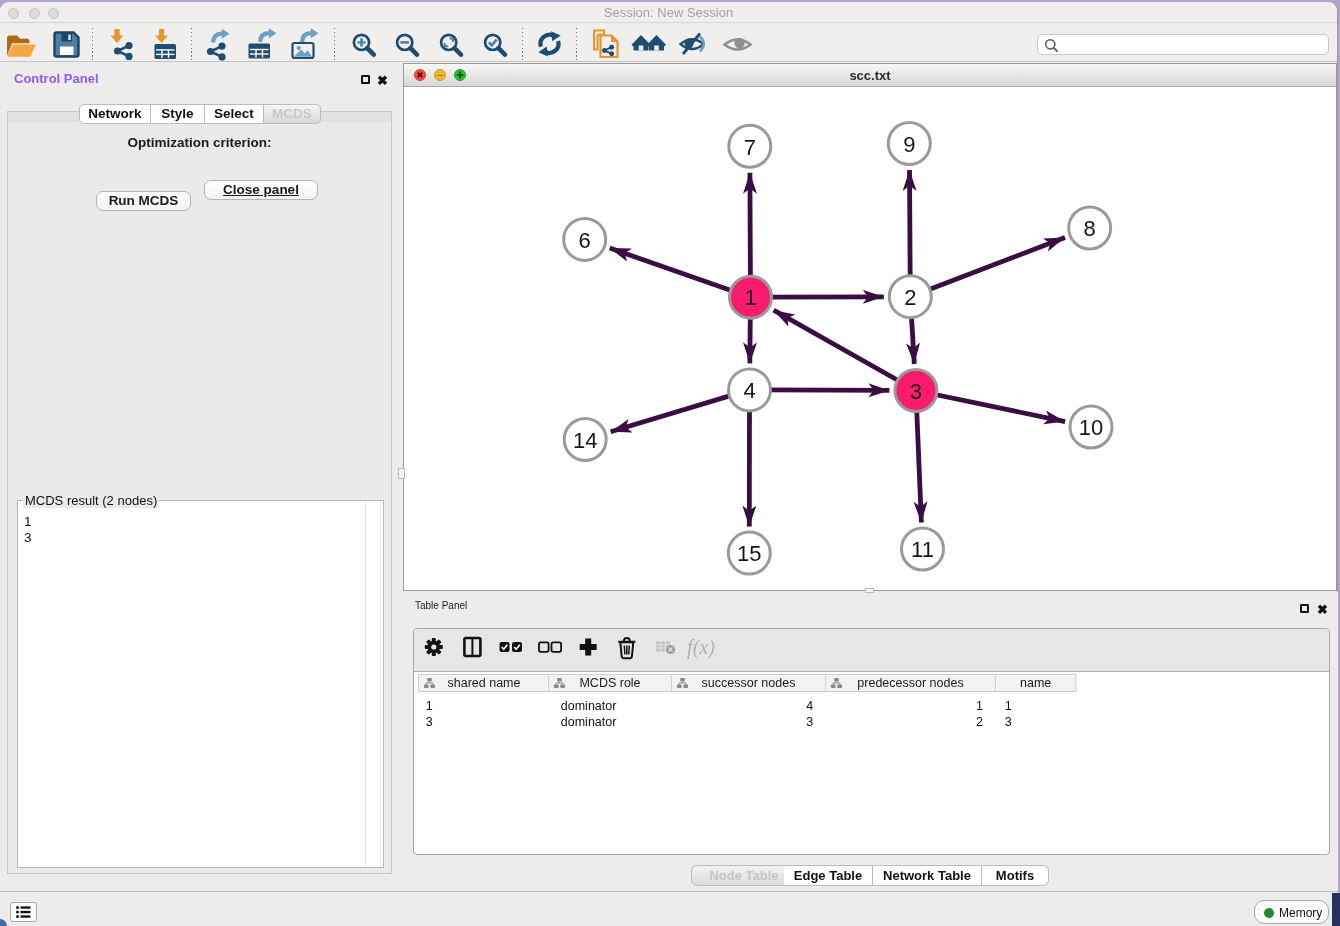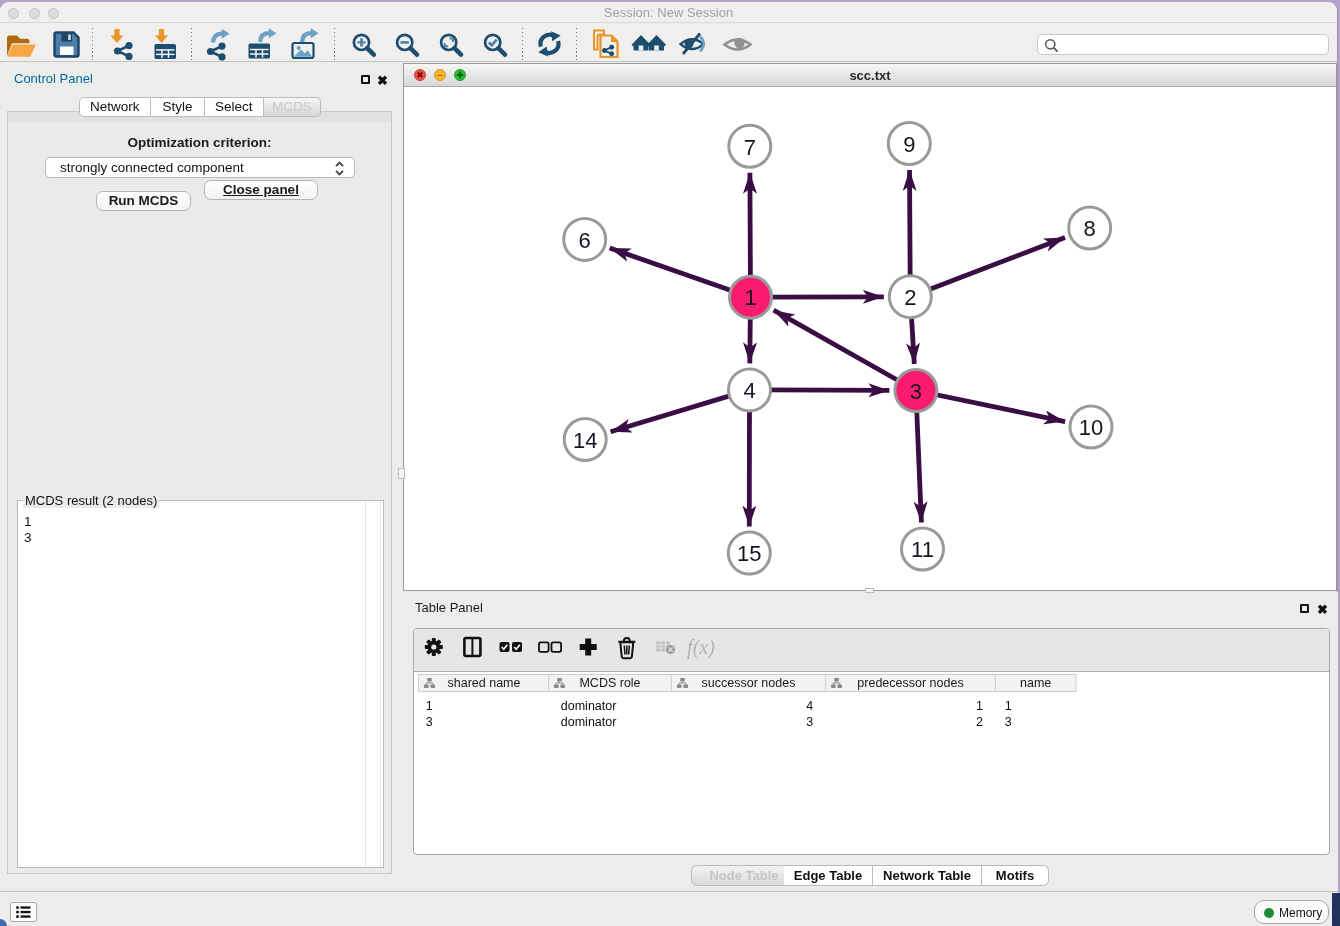--- a/index.html
+++ b/index.html
@@ -7,41 +7,41 @@
 .abs{position:absolute;}
 #win{position:absolute;left:0;top:2px;width:1338px;height:924px;background:#ededec;border-radius:9px 9px 0 0;border-right:1px solid #9a93ad;}
 #titlebar{position:absolute;left:0;top:0;width:100%;height:21px;background:#f0efee;border-radius:9px 9px 0 0;border-bottom:1px solid #d9d8d7;}
 .tl{position:absolute;top:5.5px;width:11px;height:11px;border-radius:50%;background:#dcdcdc;border:1px solid #c5c5c5;}
 #wtitle{position:absolute;top:3px;left:0;width:100%;text-align:center;font-size:13px;color:#a2a2a2;}
 #toolbar{position:absolute;left:0;top:22px;width:100%;height:38px;background:#f0efee;border-bottom:1px solid #c6c5c4;}
 .sep{position:absolute;top:4px;height:32px;width:1.2px;background:repeating-linear-gradient(#777 0 1.3px,transparent 1.3px 3.9px);}
 #searchbox{position:absolute;left:1037px;top:10px;width:292px;height:21px;background:#fff;border:1px solid #c9c8c7;border-radius:5px;}
 
 #cp{position:absolute;left:0;top:60px;width:403px;height:831px;background:#ececeb;}
-#cphead{position:absolute;left:14px;top:9px;font-size:13px;color:#0369a1;}
+#cphead{position:absolute;left:14px;top:9px;font-size:13px;color:#8b5cf6;font-weight:bold;}
 .mini-sq{position:absolute;width:9px;height:9px;border:2px solid #111;border-radius:1px;}
 .mini-x{position:absolute;font-size:13px;font-weight:bold;color:#111;line-height:10px;}
 .tabrow{position:absolute;height:20px;display:flex;z-index:3;}
-.tab{height:20px;border:1px solid #bdbcbb;border-left:none;background:#fff;color:#111;font-size:13.5px;font-weight:normal;text-align:center;line-height:18px;}
+.tab{height:20px;border:1px solid #bdbcbb;border-left:none;background:#fff;color:#111;font-size:13.5px;font-weight:bold;text-align:center;line-height:18px;margin-top:7px;}
 .tab.first{border-left:1px solid #bdbcbb;border-radius:5px 0 0 5px;}
 .tab.sel{background:linear-gradient(#f6f6f5,#d7d6d5);color:#c9c9c9;border-radius:0 5px 5px 0;}
 #cpcontent{position:absolute;left:7px;top:49px;width:385px;height:763px;background:#ebeae9;border:1px solid #c8c7c6;}
 #cpcontent .band{position:absolute;left:0;top:0;width:100%;height:10px;background:#e2e1e0;}
 #optlabel{position:absolute;left:0;top:23px;width:100%;text-align:center;font-size:13.5px;font-weight:bold;color:#1a1a1a;}
 #combo{position:absolute;left:37px;top:45px;width:310px;height:21px;background:#fff;border:1px solid #b9b8b7;border-radius:5px;font-size:13.5px;color:#111;line-height:19px;padding-left:14px;}
 .btn{position:absolute;height:20px;background:linear-gradient(#ffffff,#f3f2f1);border:1px solid #b5b4b3;border-radius:7px;font-size:13.5px;font-weight:bold;color:#1a1a1a;text-align:center;line-height:18px;}
 #fs{position:absolute;left:9px;top:388px;width:367px;height:368px;border:1px solid #b9b8b7;background:#fff;}
 #fslegend{position:absolute;left:5px;top:-8px;background:#ebeae9;font-size:13px;color:#111;padding:0 2px;}
 
 #netframe{position:absolute;left:403px;top:61px;width:934px;height:528px;border:1px solid #9b9a99;background:#fff;}
 #nettitle{position:absolute;left:0;top:0;width:100%;height:23px;background:linear-gradient(#f7f7f6,#d8d7d6);border-bottom:1px solid #ababab;}
 .tl2{position:absolute;top:5px;width:12px;height:12px;border-radius:50%;font-size:8.5px;font-weight:bold;text-align:center;line-height:11.5px;}
 #netname{position:absolute;top:4px;left:0;width:100%;text-align:center;font-size:13px;font-weight:bold;color:#2a2a2a;}
 #tablepanel{position:absolute;left:403px;top:590px;width:935px;height:299px;background:#ececeb;}
-#tphead{position:absolute;left:12px;top:8px;font-size:13px;color:#1c1c1c;}
+#tphead{position:absolute;left:12px;top:8px;font-size:10px;color:#1c1c1c;}
 #tbox{position:absolute;left:10px;top:36px;width:917px;height:227px;border:1px solid #a8a7a6;border-radius:4px;background:#fff;overflow:hidden;padding-left:24px;}
 #tbox .toolband{position:absolute;left:0;top:0;width:100%;height:43px;background:#e7e6e5;border-bottom:1px solid #b1b0af;}
 .btab{position:absolute;top:273px;height:21px;border:1px solid #bdbcbb;border-left:none;background:#fff;color:#111;font-size:13px;font-weight:bold;text-align:center;line-height:19px;}
 #statusbar{position:absolute;left:0;top:889px;width:1338px;height:35px;background:#ececeb;border-top:1px solid #c2c1c0;}
 </style></head>
 <body>
 <div id="win">
   <div id="titlebar">
     <div class="tl" style="left:8px;"></div>
     <div class="tl" style="left:29px;"></div>
@@ -175,26 +175,20 @@
     <div class="mini-x" style="left:377px;top:14px;">✖</div>
     <div class="tabrow" style="left:78.8px;top:35px;">
       <div class="tab first" style="width:72px;">Network</div>
       <div class="tab" style="width:54.3px;">Style</div>
       <div class="tab" style="width:58.5px;">Select</div>
       <div class="tab sel" style="width:57.5px;">MCDS</div>
     </div>
     <div id="cpcontent">
       <div class="band"></div>
       <div id="optlabel">Optimization criterion:</div>
-      <div id="combo">strongly connected component
-        <svg width="11" height="15" viewBox="0 0 11 15" style="position:absolute;right:9px;top:2.5px;">
-          <path d="M2,5.2 L5.5,1.6 L9,5.2" fill="none" stroke="#444" stroke-width="1.9"></path>
-          <path d="M2,9.8 L5.5,13.4 L9,9.8" fill="none" stroke="#444" stroke-width="1.9"></path>
-        </svg>
-      </div>
       <div class="btn" style="left:88px;top:79px;width:95px;">Run MCDS</div>
       <div class="btn" style="left:196px;top:68px;width:114px;text-decoration:underline;">Close panel</div>
       <div id="fs">
         <div id="fslegend">MCDS result (2 nodes)</div>
         <div style="position:absolute;left:6px;top:13px;font-size:13.5px;color:#111;line-height:16px;">1<br>3</div>
         <div style="position:absolute;right:17px;top:1px;bottom:1px;width:1px;background:#e0e0e0;"></div>
         <div style="position:absolute;right:2px;top:1px;bottom:1px;width:1px;background:#e8e8e8;"></div>
       </div>
     </div>
   </div>

